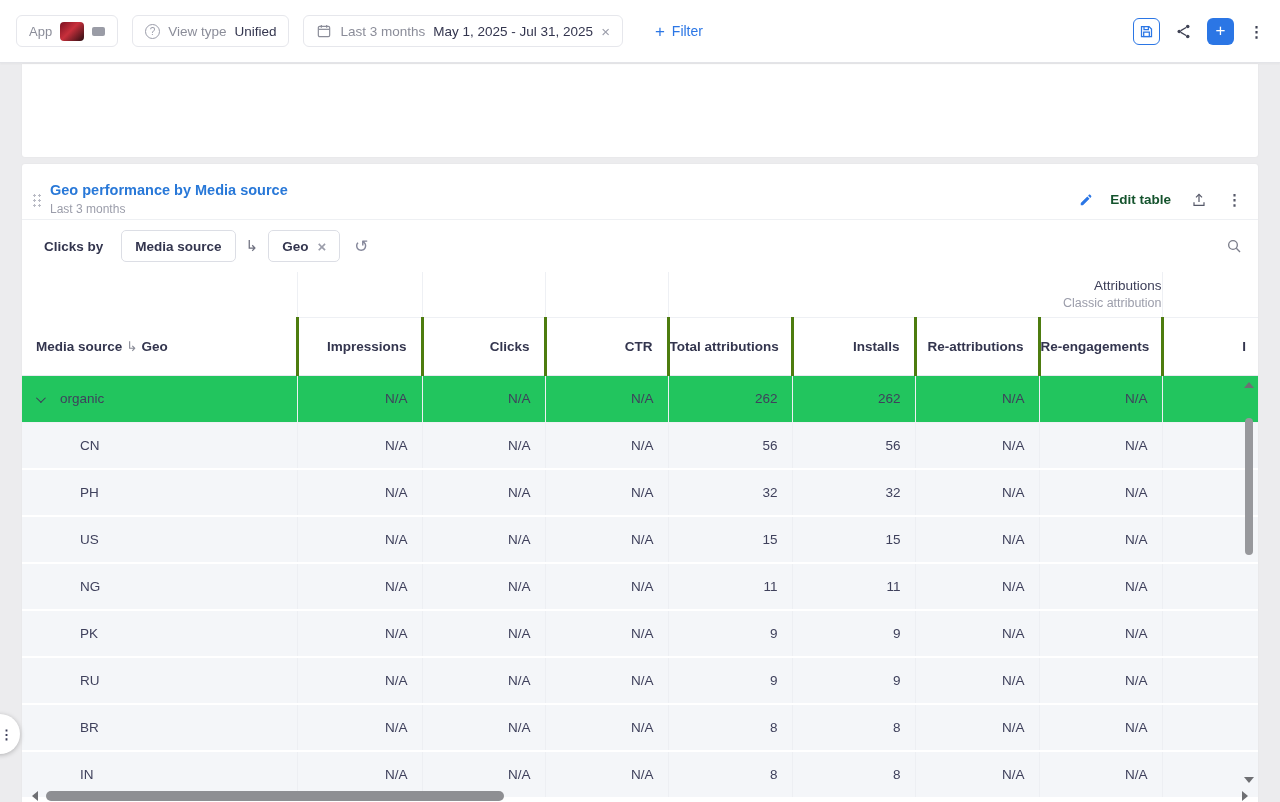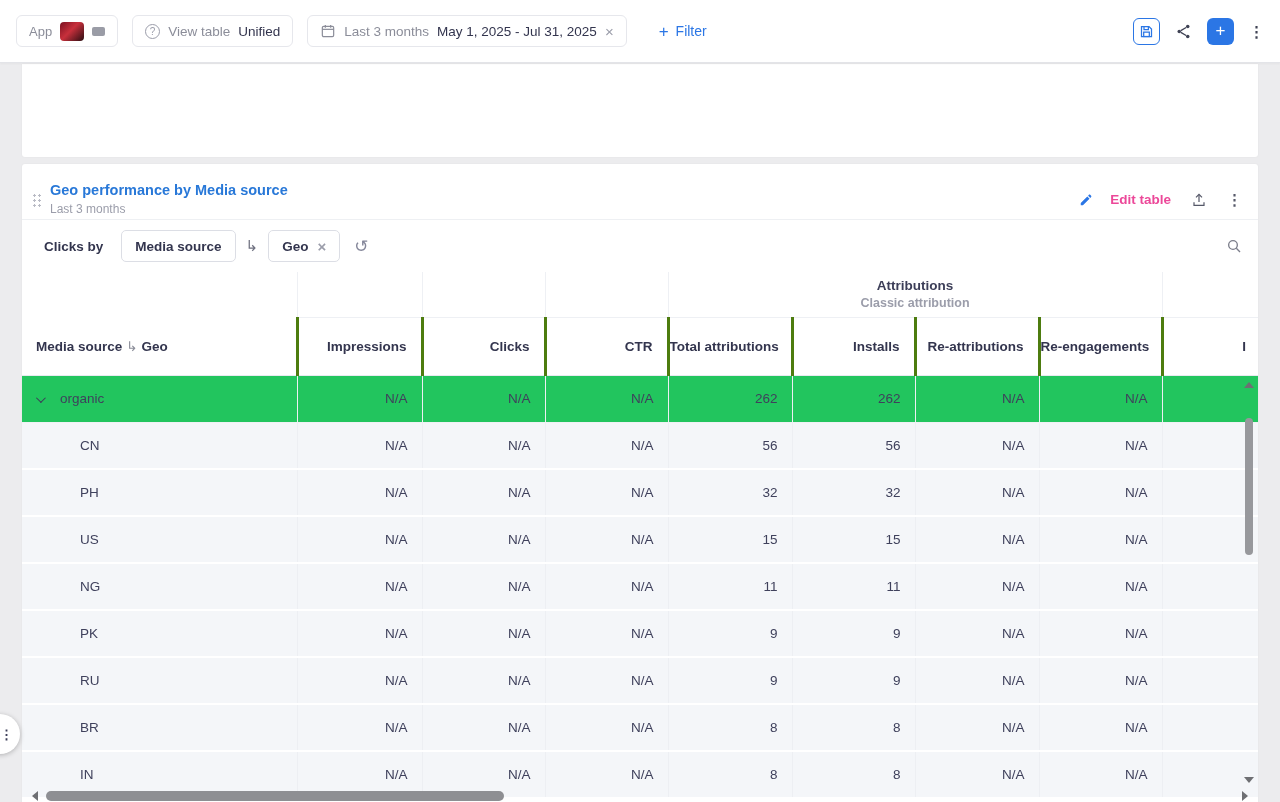--- a/index.html
+++ b/index.html
@@ -65,42 +65,42 @@
     height:55px; display:flex; align-items:center; padding:14px 16px 0 10px;
   }
   .drag-handle {
     width:10px; height:14px; margin:3px 8px 0 0; cursor:grab;
     background-image:radial-gradient(circle, #b8bac4 1.2px, transparent 1.3px);
     background-size:5px 5px;
   }
   .panel-title { color:#2878d8; font-size:14.5px; font-weight:700; cursor:pointer; }
   .panel-subtitle { color:#9b9daa; font-size:12px; margin-top:4px; }
   .panel-actions { margin-left:auto; display:flex; align-items:center; gap:20px; margin-top:2px; }
-  .edit-table { display:flex; align-items:center; gap:17px; color:#ec4899; font-size:13.5px; font-weight:700; cursor:pointer; }
+  .edit-table { display:flex; align-items:center; gap:17px; color:#14532d; font-size:13.5px; font-weight:700; cursor:pointer; }
 
   .groupby-row {
     height:53px; border-top:1px solid #eef0f3;
     display:flex; align-items:center; padding:0 16px 0 22px;
   }
   .groupby-label { font-size:13.5px; font-weight:700; color:#33354e; margin-right:18px; }
   .chip {
     border:1px solid #dcdee5; border-radius:5px; background:#fff;
     height:32px; display:flex; align-items:center; gap:9px; padding:0 13px;
     font-size:13.5px; font-weight:700; color:#33354e; cursor:pointer;
   }
   .chip-arrow { color:#6f7180; font-size:15px; margin:0 10px; }
   .history-icon { color:#85879a; font-size:17px; margin-left:14px; cursor:pointer; }
   .groupby-search { margin-left:auto; }
 
   
   table { border-collapse:collapse; table-layout:fixed; width:1238px; }
   th, td { font-weight:400; }
   .gh-cell { height:45px; border-bottom:1px solid #eef0f4; border-left:1px solid #eef0f4; vertical-align:middle; }
   .gh-empty-first { border:none; }
-  .gh-attr { text-align:center;font-weight:bold; }
+  .gh-attr { text-align:right; }
   .gh-title { font-size:13.5px; color:#3c3e58; }
   .gh-sub { font-size:12.5px; color:#9b9daa; margin-top:3px; }
   .col-head th {
     height:58px; font-size:13.5px; font-weight:700; color:#33354e;
     border-bottom:1px solid #e8eaf0; border-left:3px solid #4d7c0f;
     text-align:right; padding-right:14px; vertical-align:middle; cursor:pointer;
     white-space:nowrap; overflow:hidden;
   }
   .col-head th:first-child { text-align:left; padding-left:14px; border-left:none; }
   .head-arrow { color:#8b8d99; font-weight:400; padding:0 4px; }
@@ -148,21 +148,21 @@
 
 <div class="toolbar">
   <div class="pill">
     <span class="muted">App</span>
     <span class="app-icon"></span>
     <span class="platform-icon"></span>
   </div>
 
   <div class="pill">
     <span class="q-circle">?</span>
-    <span class="muted" style="font-size:13.5px">View table</span>
+    <span class="muted" style="font-size:13.5px">View type</span>
     <span class="strong">Unified</span>
   </div>
 
   <div class="pill">
     <span>
       <svg width="16" height="16" viewBox="0 0 24 24" fill="none" stroke="#8b8d99" stroke-width="1.8">
         <rect x="3.5" y="5" width="17" height="15.5" rx="2"></rect>
           <path d="M3.5 9.5h17"></path>
           <path d="M8 3v4M16 3v4"></path>
       </svg>

